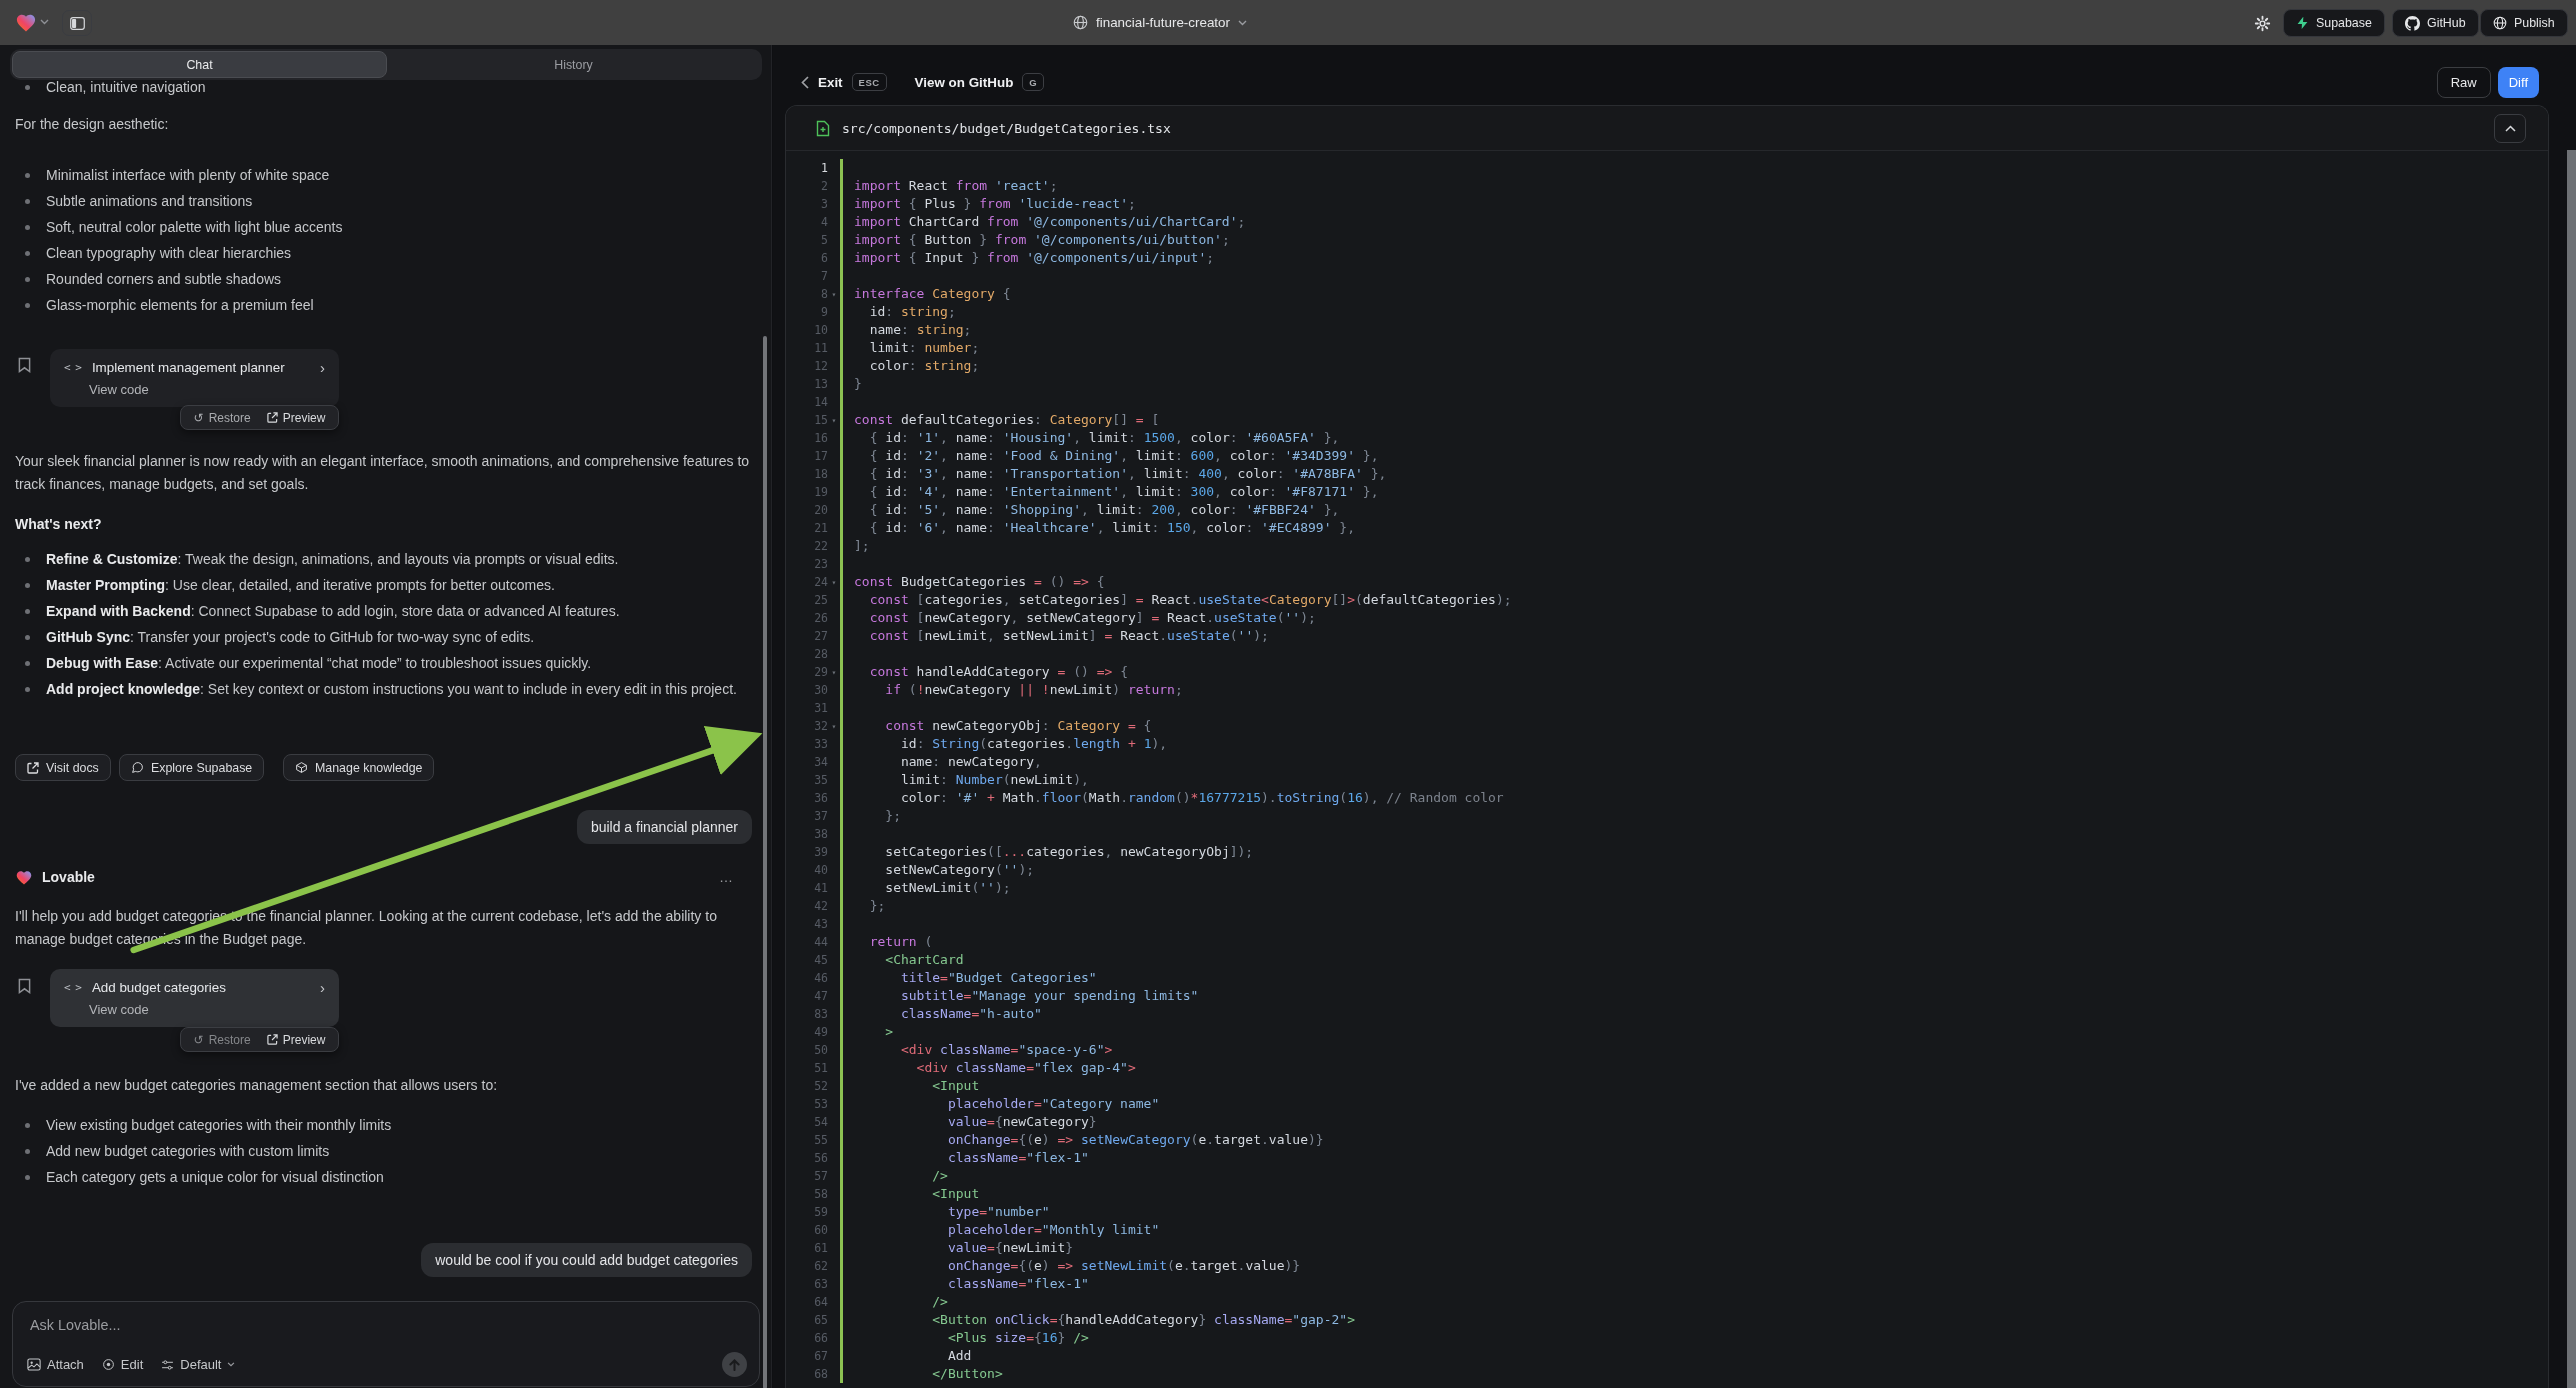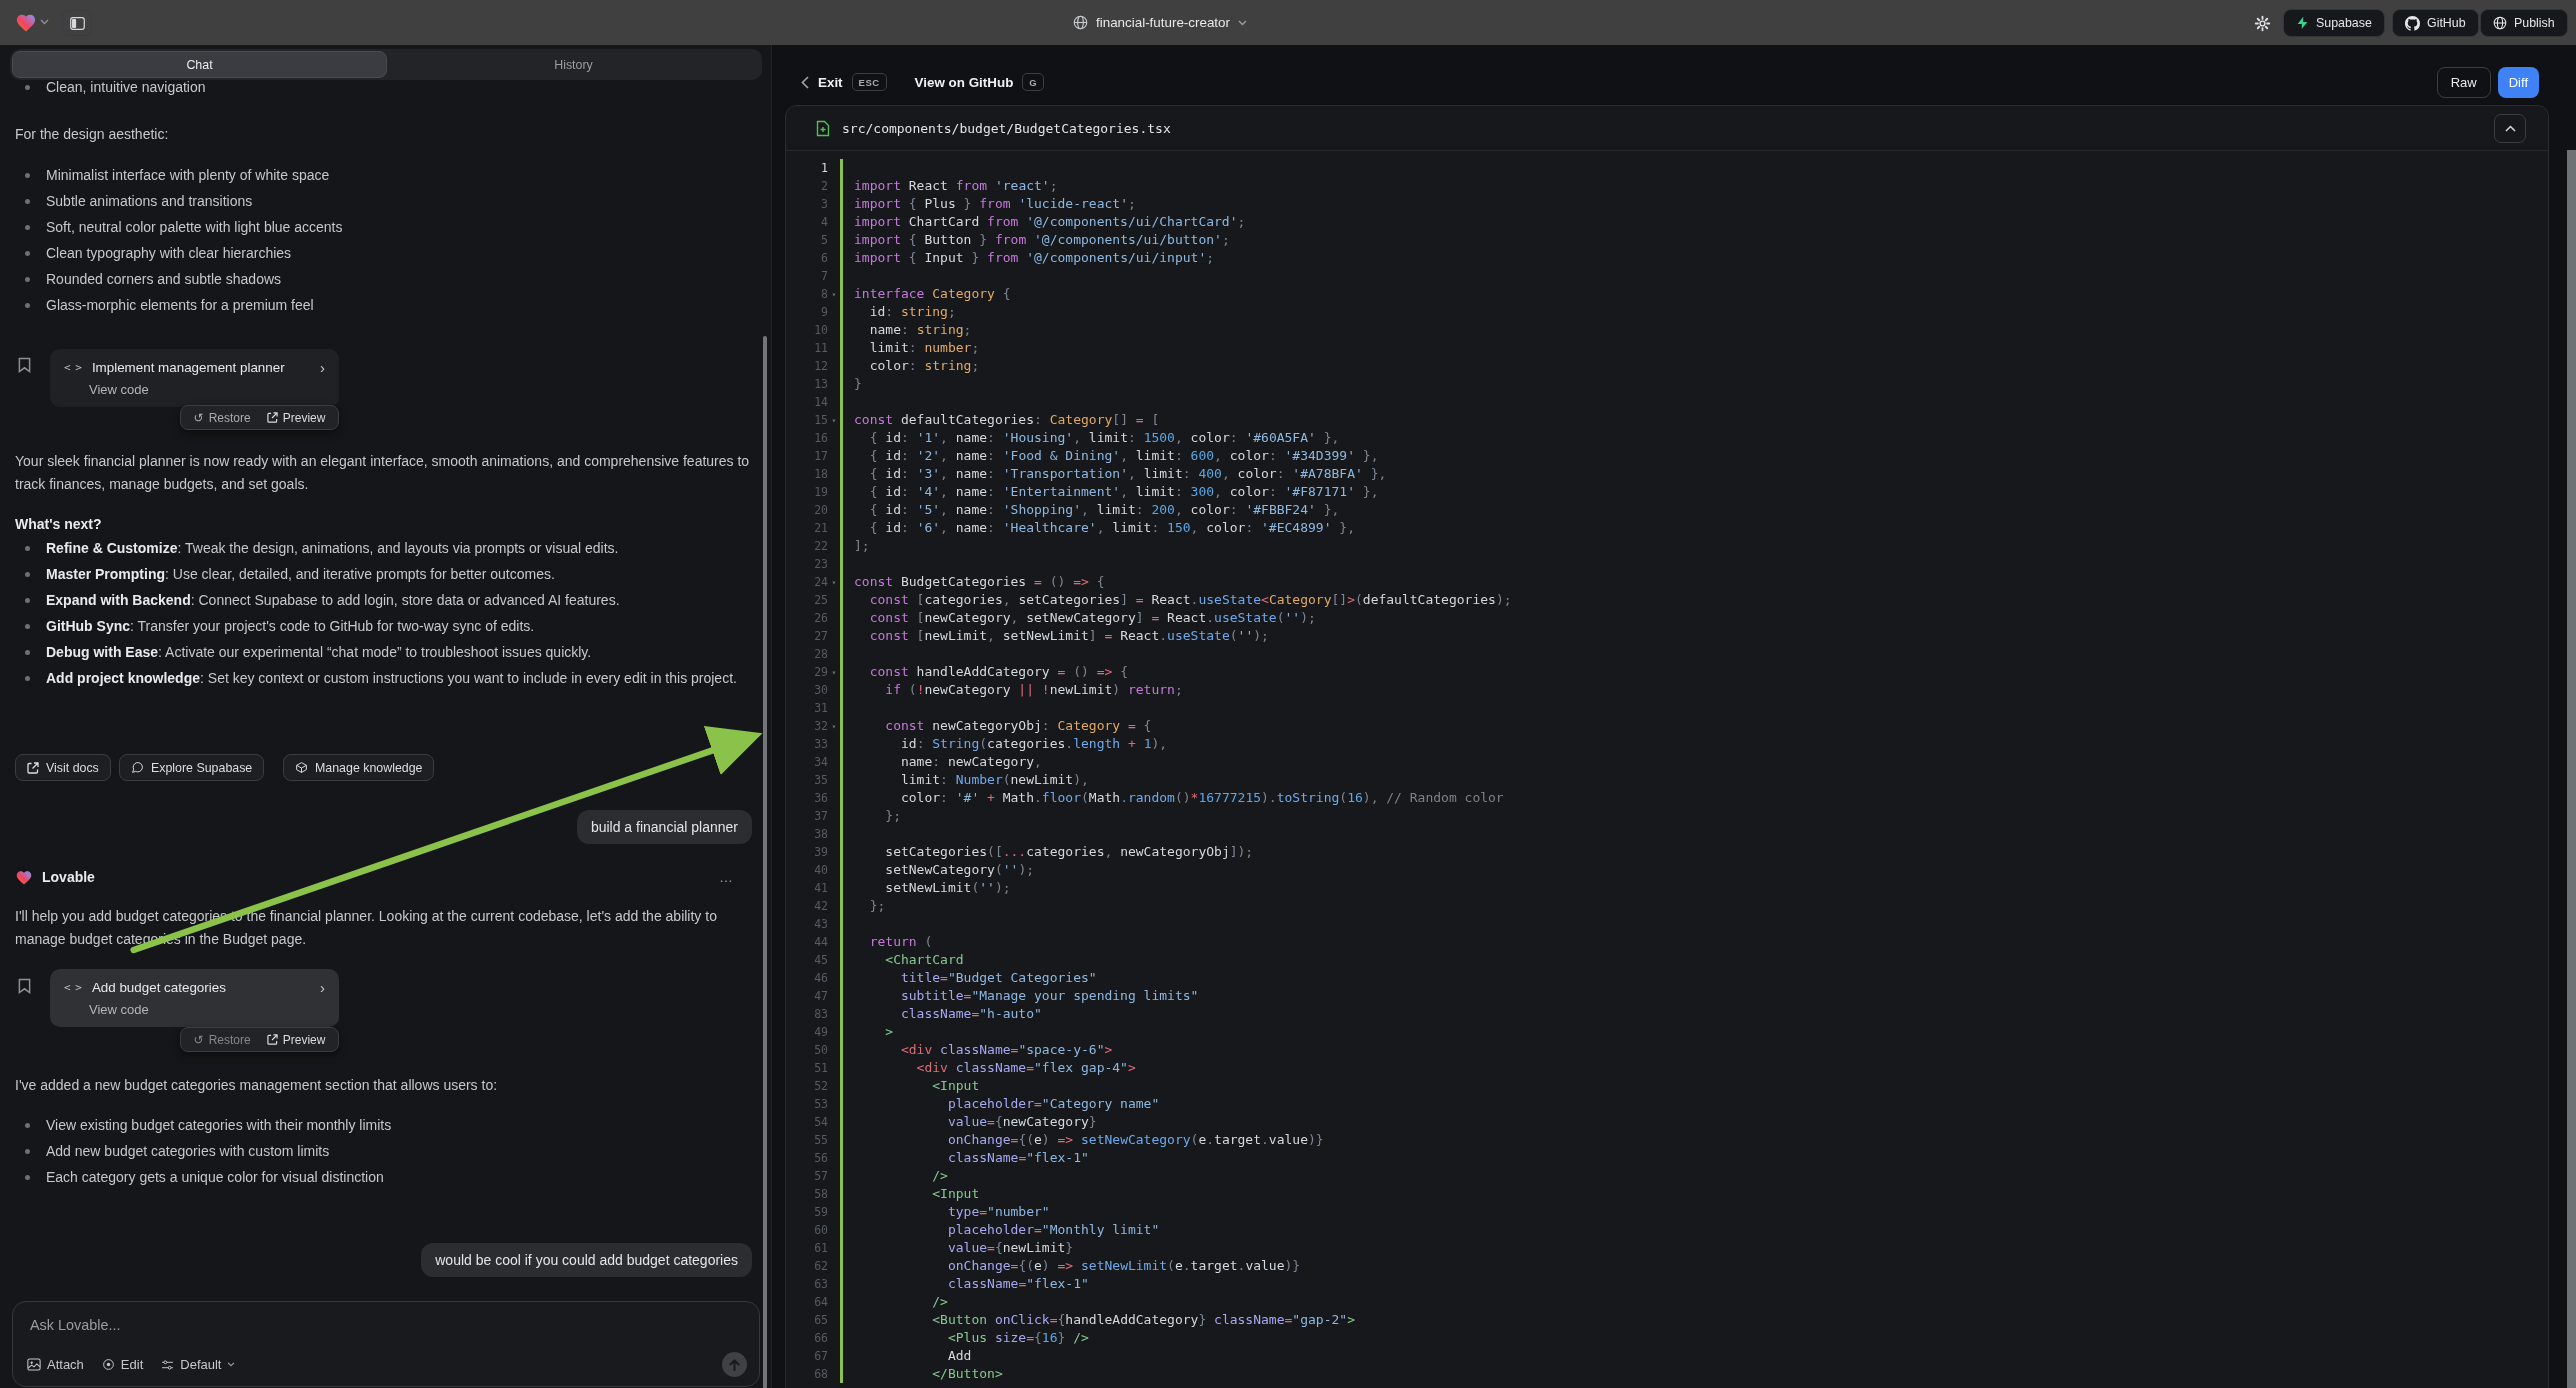--- a/index.html
+++ b/index.html
@@ -181,21 +181,21 @@
       </div>
     <div class="tab">
         <span>History</span>
       </div>
   </div>
 
   <ul class="blist" style="top:29px" id="top-bullet-list">
       <li>Clean, intuitive navigation</li>
     </ul>
 
-  <div class="para" style="top:78px">For the design aesthetic:</div>
+  <div class="para" style="top:68px">For the design aesthetic:</div>
 
   <ul class="blist" style="top:117px" id="design-bullets">
       <li>Minimalist interface with plenty of white space</li>
       <li>Subtle animations and transitions</li>
       <li>Soft, neutral color palette with light blue accents</li>
       <li>Clean typography with clear hierarchies</li>
       <li>Rounded corners and subtle shadows</li>
       <li>Glass-morphic elements for a premium feel</li>
     </ul>
 
@@ -219,21 +219,21 @@
       <svg width="11" height="11" viewBox="0 0 12 12">
         <path d="M4.5 1.5H2a1 1 0 00-1 1V10a1 1 0 001 1h7.5a1 1 0 001-1V7.5" fill="none" stroke="#D9DBDE" stroke-width="1.3"></path>
         <path d="M7 1h4v4M11 1L5.5 6.5" fill="none" stroke="#D9DBDE" stroke-width="1.3"></path>
       </svg>
       <span>Preview</span>
     </span>
   </div>
 
   <div class="para" style="top:405px">Your sleek financial planner is now ready with an elegant interface, smooth animations, and comprehensive features to track finances, manage budgets, and set goals.</div>
   <div class="h-bold" style="top:471px">What's next?</div>
-  <ul class="blist" style="top:490px" id="next-steps">
+  <ul class="blist" style="top:501px" id="next-steps">
       <li><b>Refine &amp; Customize</b>: Tweak the design, animations, and layouts via prompts or visual edits.</li>
       <li><b>Master Prompting</b>: Use clear, detailed, and iterative prompts for better outcomes.</li>
       <li><b>Expand with Backend</b>: Connect Supabase to add login, store data or advanced AI features.</li>
       <li><b>GitHub Sync</b>: Transfer your project's code to GitHub for two-way sync of edits.</li>
       <li><b>Debug with Ease</b>: Activate our experimental “chat mode” to troubleshoot issues quickly.</li>
       <li><b>Add project knowledge</b>: Set key context or custom instructions you want to include in every edit in this project.</li>
     </ul>
 
   <span class="chip-btn" style="left:15px;top:709px">
     <svg width="12" height="12" viewBox="0 0 12 12">

